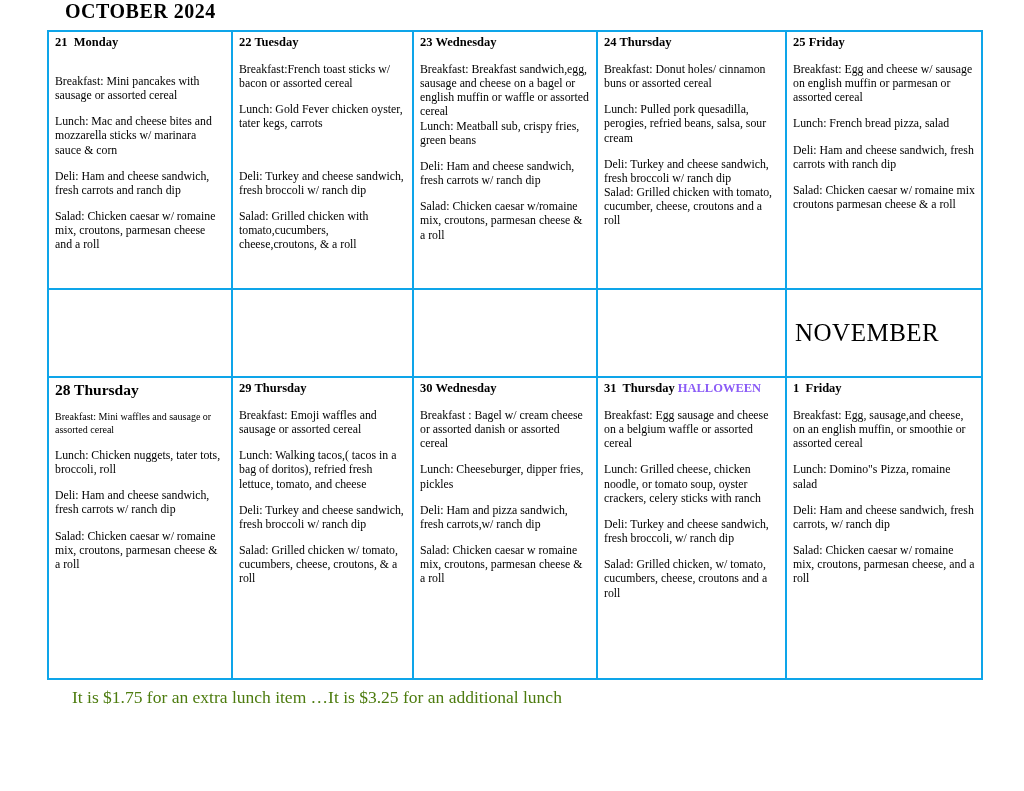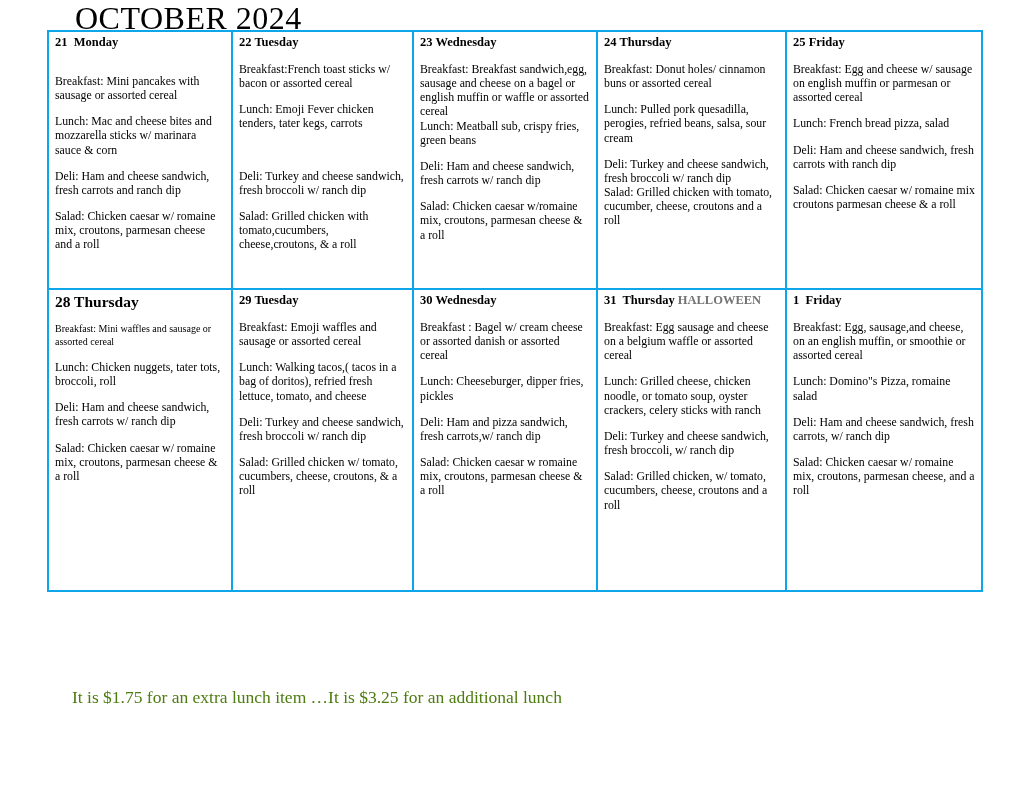--- a/index.html
+++ b/index.html
@@ -1,39 +1,39 @@
 <!DOCTYPE html>
 <html><head>
 <meta charset="utf-8">
 <style>
   html,body { margin:0; padding:0; background:#ffffff; }
   body {
     width:1024px; height:791px; position:relative; overflow:hidden;
     font-family:"Liberation Serif", serif; color:#000;
   }
   .page-title {
-    position:absolute; left:75px; top:0px;
-    font-size:32px; font-weight:400; letter-spacing:0.5px;
+    position:absolute; left:65px; top:0px;
+    font-size:20px; font-weight:700; letter-spacing:0.5px;
     white-space:pre;
   }
   table.menu-table {
     position:absolute; left:47px; top:30px;
     width:934px; border-collapse:collapse; table-layout:fixed;
   }
   td.cell {
     border:2px solid #0ea5e9; vertical-align:top;
     padding:3px 6px 4px 6px;
   }
   col.c1{width:184px} col.c2{width:181px} col.c3{width:184px} col.c4{width:189px} col.c5{width:196px}
   tr.r1{height:258px} tr.r2{height:88px} tr.r3{height:302px}
   .day {
     margin:0; font-size:12.5px; font-weight:bold; white-space:pre;
   }
   .day.lg-day { font-size:15.5px; }
-  .halloween { color:#737373; font-weight:bold; }
+  .halloween { color:#8b5cf6; font-weight:bold; }
   .cell p {
     margin:12px 0 0 0; font-size:11.8px; line-height:1.2;
   }
   .cell p.tight { margin-top:0; }
   .cell p.loose { margin-top:38px; }
   .cell p.first-lg { margin-top:24px; }
   .cell p.lg { font-size:10px; line-height:1.25; }
   td.nov-cell { vertical-align:middle; }
   .nov-label {
     font-size:25px; font-weight:400; padding-left:2px; letter-spacing:0.5px;
@@ -62,21 +62,21 @@
     <td class="cell">
       <h3 class="day">21  Monday</h3>
       <p class="first-lg">Breakfast: Mini pancakes with sausage or assorted cereal</p>
       <p>Lunch: Mac and cheese bites and mozzarella sticks w/ marinara sauce &amp; corn</p>
       <p>Deli: Ham and cheese sandwich, fresh carrots and ranch dip</p>
       <p>Salad: Chicken caesar w/ romaine mix, croutons, parmesan cheese and a roll</p>
     </td>
     <td class="cell">
       <h3 class="day">22 Tuesday</h3>
       <p>Breakfast:French toast sticks w/ bacon or assorted cereal</p>
-      <p>Lunch: Emoji Fever chicken tenders, tater kegs, carrots</p>
+      <p>Lunch: Gold Fever chicken oyster, tater kegs, carrots</p>
       <p class="loose">Deli: Turkey and cheese sandwich, fresh broccoli w/ ranch dip</p>
       <p>Salad: Grilled chicken with tomato,cucumbers, cheese,croutons, &amp; a roll</p>
     </td>
     <td class="cell">
       <h3 class="day">23 Wednesday</h3>
       <p>Breakfast: Breakfast sandwich,egg, sausage and cheese on a bagel or english muffin or waffle or assorted cereal</p>
       <p class="tight"> Lunch: Meatball sub, crispy fries, green beans</p>
       <p>Deli: Ham and cheese sandwich, fresh carrots w/ ranch dip</p>
       <p>Salad: Chicken caesar w/romaine mix, croutons, parmesan cheese &amp; a roll</p>
     </td>
@@ -89,31 +89,40 @@
     </td>
     <td class="cell">
       <h3 class="day">25 Friday</h3>
       <p>Breakfast: Egg and cheese w/ sausage on english muffin or parmesan or assorted cereal</p>
       <p>Lunch: French bread pizza, salad</p>
       <p>Deli: Ham and cheese sandwich, fresh carrots with ranch dip</p>
       <p>Salad: Chicken caesar w/ romaine mix croutons parmesan cheese &amp; a roll</p>
     </td>
   </tr>
 
+  <tr class="r2">
+    <td class="cell"></td>
+    <td class="cell"></td>
+    <td class="cell"></td>
+    <td class="cell"></td>
+    <td class="cell nov-cell">
+      <div class="nov-label">NOVEMBER</div>
+    </td>
+  </tr>
 
   <tr class="r3">
     <td class="cell">
       <h3 class="day lg-day">28 Thursday</h3>
       <p class="lg">Breakfast: Mini waffles and sausage or assorted cereal</p>
       <p>Lunch: Chicken nuggets, tater tots, broccoli,  roll</p>
       <p>Deli: Ham and cheese sandwich, fresh carrots w/ ranch dip</p>
       <p>Salad: Chicken caesar w/ romaine mix, croutons, parmesan cheese &amp; a roll</p>
     </td>
     <td class="cell">
-      <h3 class="day">29 Tuesday</h3>
+      <h3 class="day">29 Thursday</h3>
       <p>Breakfast: Emoji waffles and sausage or assorted cereal</p>
       <p>Lunch: Walking tacos,( tacos  in a bag of doritos), refried fresh lettuce, tomato, and cheese</p>
       <p>Deli: Turkey and cheese sandwich, fresh broccoli w/ ranch dip</p>
       <p>Salad: Grilled chicken w/ tomato, cucumbers, cheese, croutons, &amp; a roll</p>
     </td>
     <td class="cell">
       <h3 class="day">30 Wednesday</h3>
       <p>Breakfast : Bagel w/ cream cheese or assorted danish  or assorted cereal</p>
       <p>Lunch: Cheeseburger, dipper fries, pickles</p>
       <p>Deli: Ham and pizza sandwich, fresh carrots,w/ ranch dip</p>

